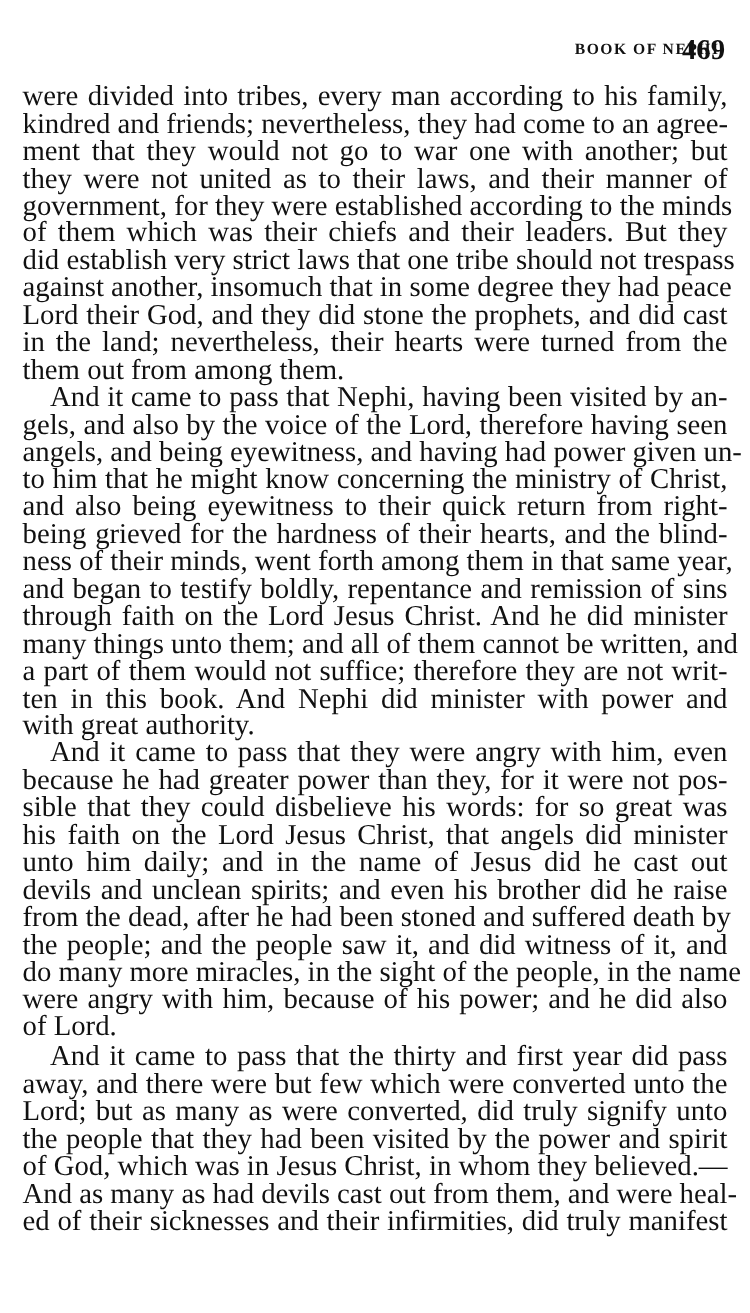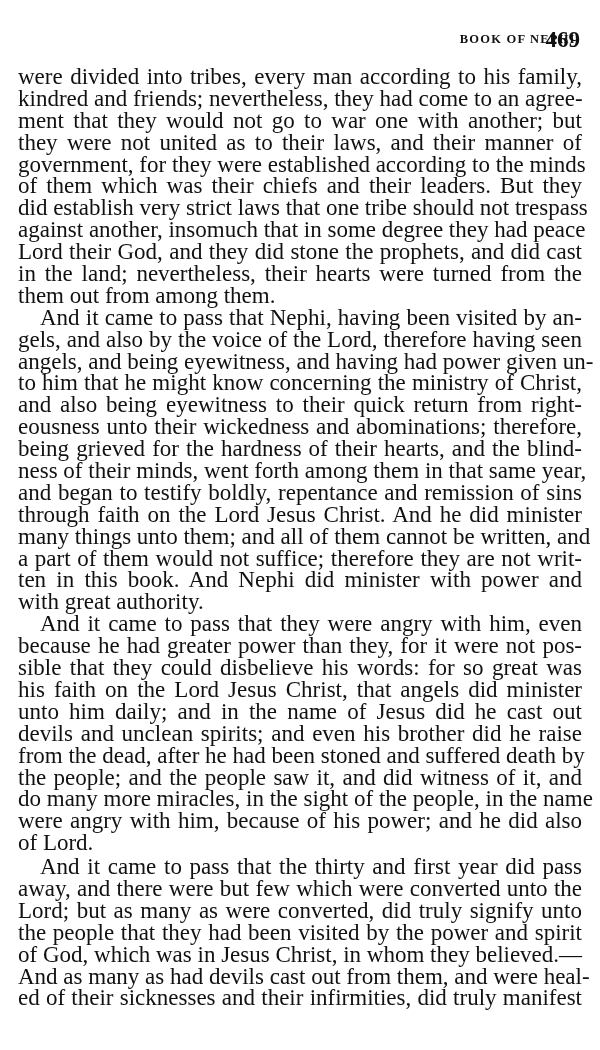--- a/index.html
+++ b/index.html
@@ -39,21 +39,20 @@
     <div class="line">in the land; nevertheless, their hearts were turned from the</div>
     <div class="line last">them out from among them.</div>
   </div>
 
   <div>
     <div class="line indent">And it came to pass that Nephi, having been visited by an-</div>
     <div class="line">gels, and also by the voice of the Lord, therefore having seen</div>
     <div class="line">angels, and being eyewitness, and having had power given un-</div>
     <div class="line">to him that he might know concerning the ministry of Christ,</div>
     <div class="line">and also being eyewitness to their quick return from right-</div>
-    <div class="line">eousness unto their wickedness and abominations; therefore,</div>
     <div class="line">being grieved for the hardness of their hearts, and the blind-</div>
     <div class="line">ness of their minds, went forth among them in that same year,</div>
     <div class="line">and began to testify boldly, repentance and remission of sins</div>
     <div class="line">through faith on the Lord Jesus Christ. And he did minister</div>
     <div class="line">many things unto them; and all of them cannot be written, and</div>
     <div class="line">a part of them would not suffice; therefore they are not writ-</div>
     <div class="line">ten in this book. And Nephi did minister with power and</div>
     <div class="line last">with great authority.</div>
   </div>
 

